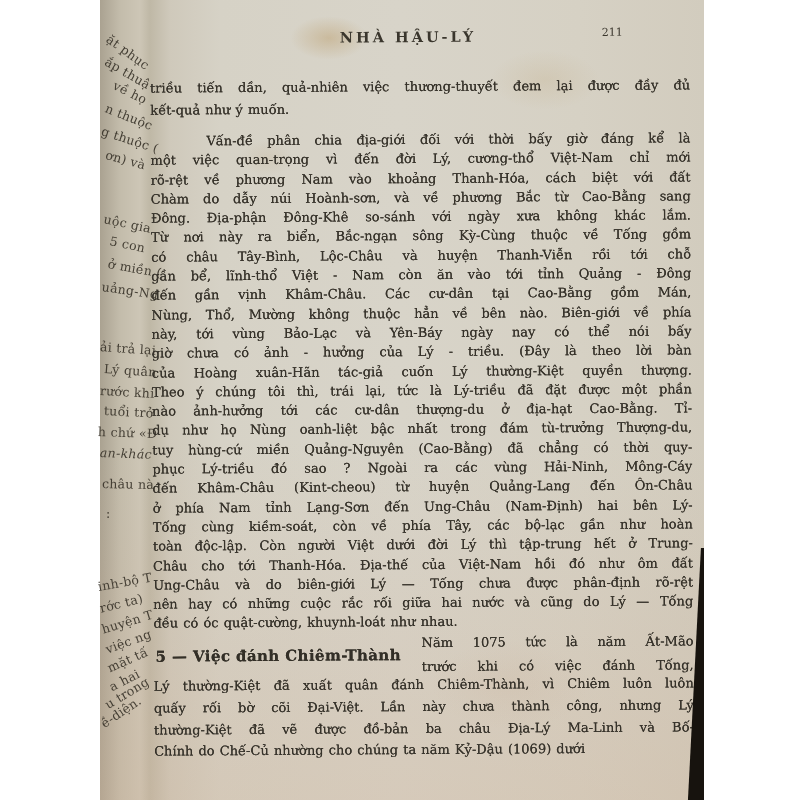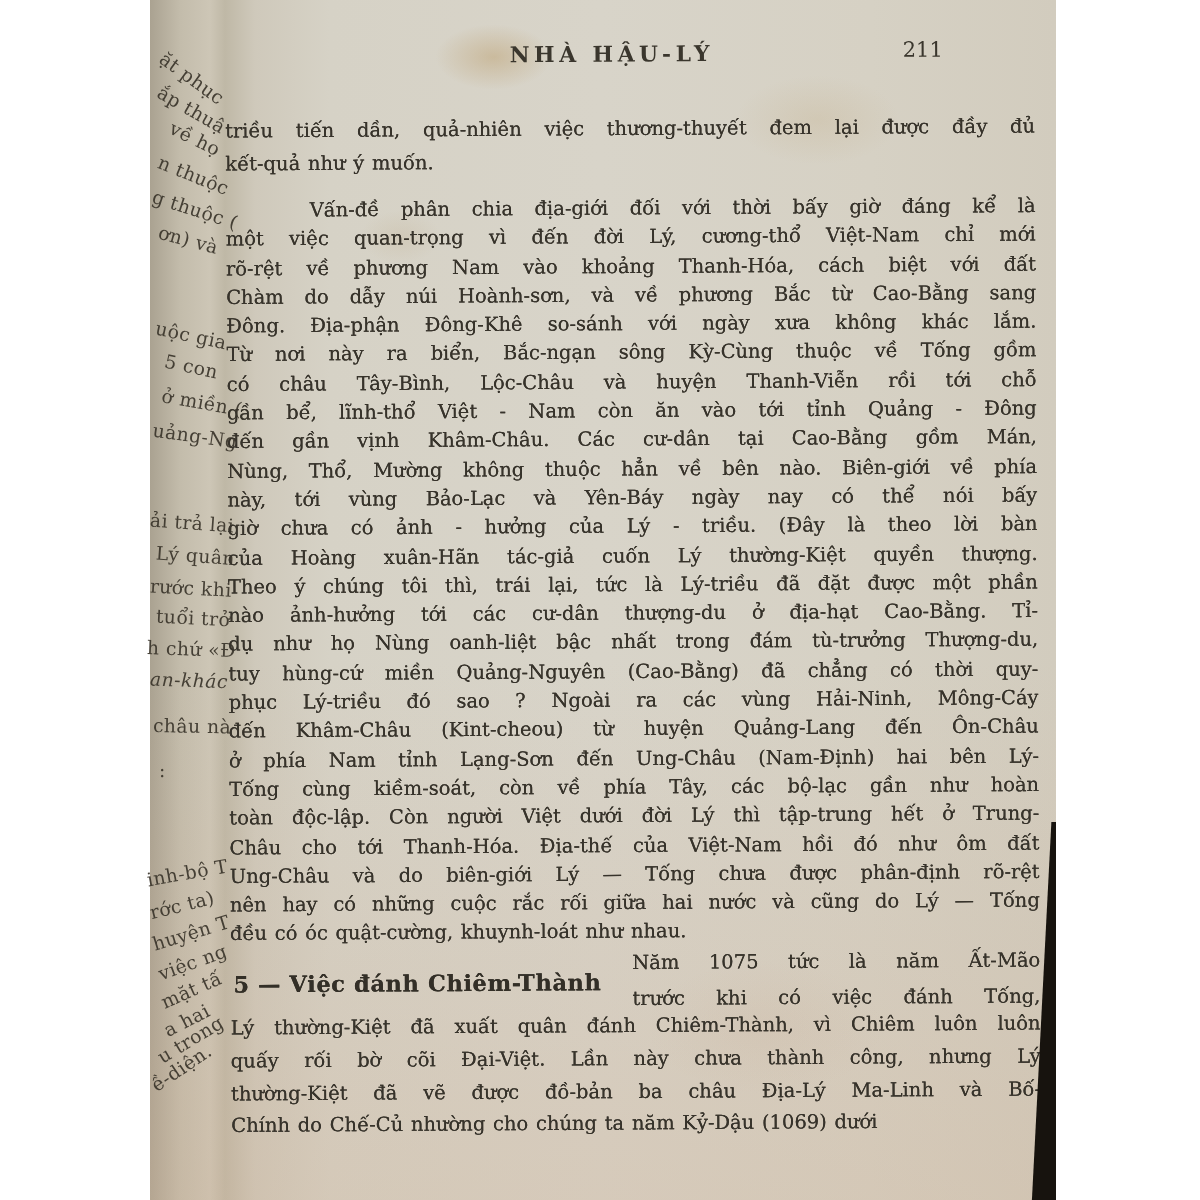--- a/index.html
+++ b/index.html
@@ -45,21 +45,21 @@
 
   
   #text-block {
     position: absolute; left: 52px; top: 0; width: 540px; height: 800px;
     color: #37332b; transform: rotate(-0.35deg);
   }
   #page-header-title {
     position: absolute; left: 190px; top: 28px;
     font-size: 14.5px; font-weight: 700; letter-spacing: 3px; color: #3a362d;
   }
-  #page-number { position: absolute; left: 452px; top: 27px; font-size: 14px; color: #3a362d; }
+  #page-number { position: absolute; left: 452px; top: 27px; font-size: 11px; color: #3a362d; }
 
   .para { position: absolute; left: 0; width: 540px; }
   .ln { width: 100%; font-size: 13px; text-align: justify; text-align-last: justify;
         overflow: hidden; word-spacing: 1px; text-shadow: 0 0 0.3px currentColor; }
   .ln.noj { text-align: left; text-align-last: left; }
   #para1 { top: 76px; } #para1 .ln { height: 22px; line-height: 22px; }
   #para2 { top: 130px; } #para2 .ln { height: 19.3px; line-height: 19.3px; }
   #para2 .ln.indent { padding-left: 56px; }
   #para3 { top: 674px; } #para3 .ln { height: 21.8px; line-height: 21.8px; }
 

